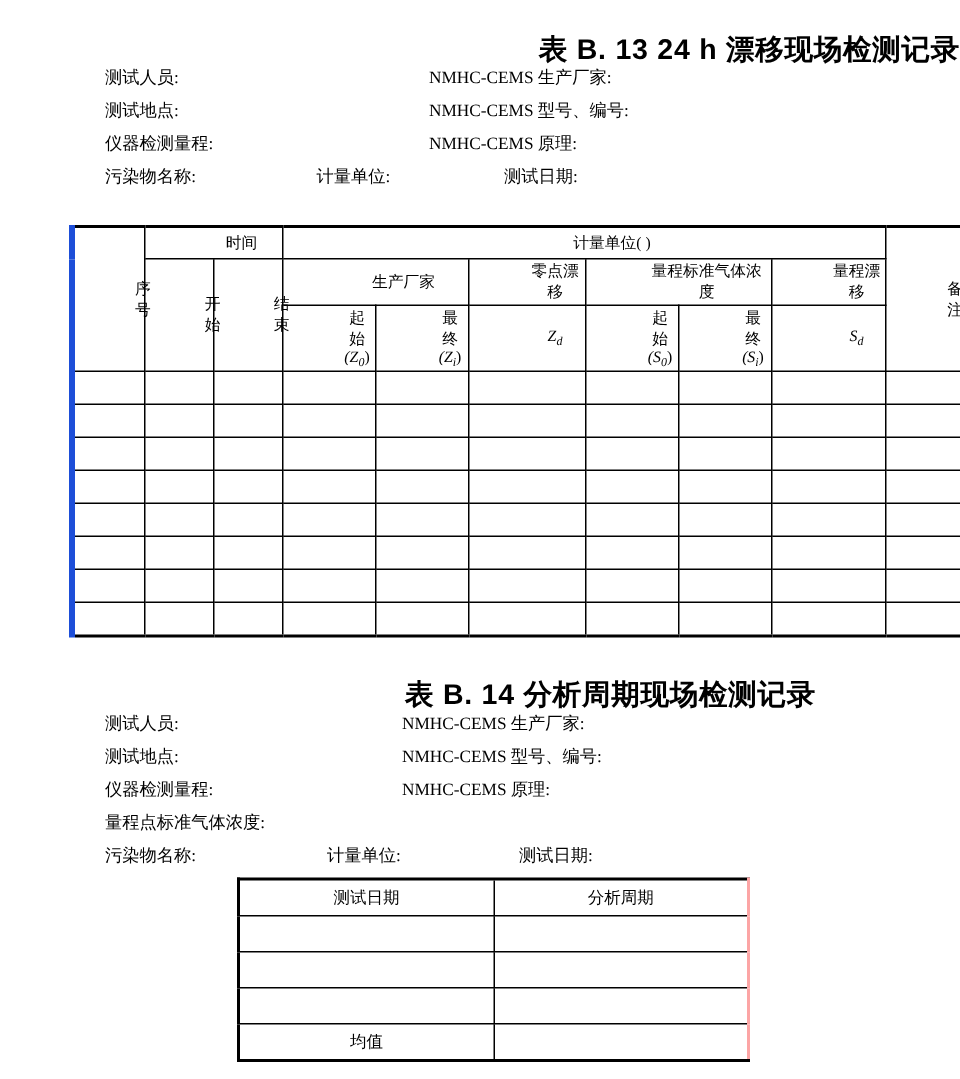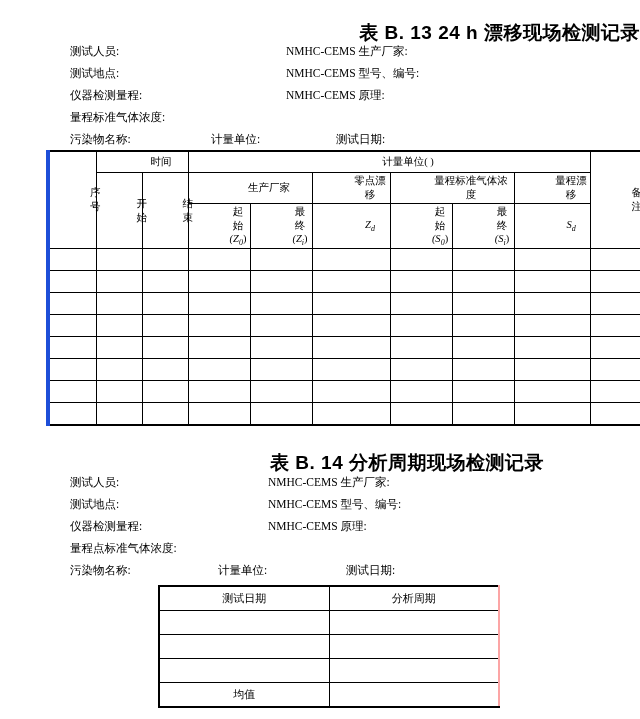--- a/index.html
+++ b/index.html
@@ -97,23 +97,20 @@
       <span class="fld-left">测试人员:</span>
       <span class="fld-right" style="left:240px;">NMHC-CEMS 生产厂家:</span>
     </div>
     <div class="field-row">
       <span class="fld-left">测试地点:</span>
       <span class="fld-right" style="left:240px;">NMHC-CEMS 型号、编号:</span>
     </div>
     <div class="field-row">
       <span class="fld-left">仪器检测量程:</span>
       <span class="fld-right" style="left:240px;">NMHC-CEMS 原理:</span>
-    </div>
-    <div class="field-row">
-      <span class="fld-left">量程标准气体浓度:</span>
     </div>
     <div class="field-row">
       <span class="fld-left">污染物名称:</span>
       <span class="fld-right" style="left:165px;">计量单位:</span>
       <span class="fld-right" style="left:290px;">测试日期:</span>
     </div>
   </div>
 
   <table class="tbl13">
     <colgroup>

